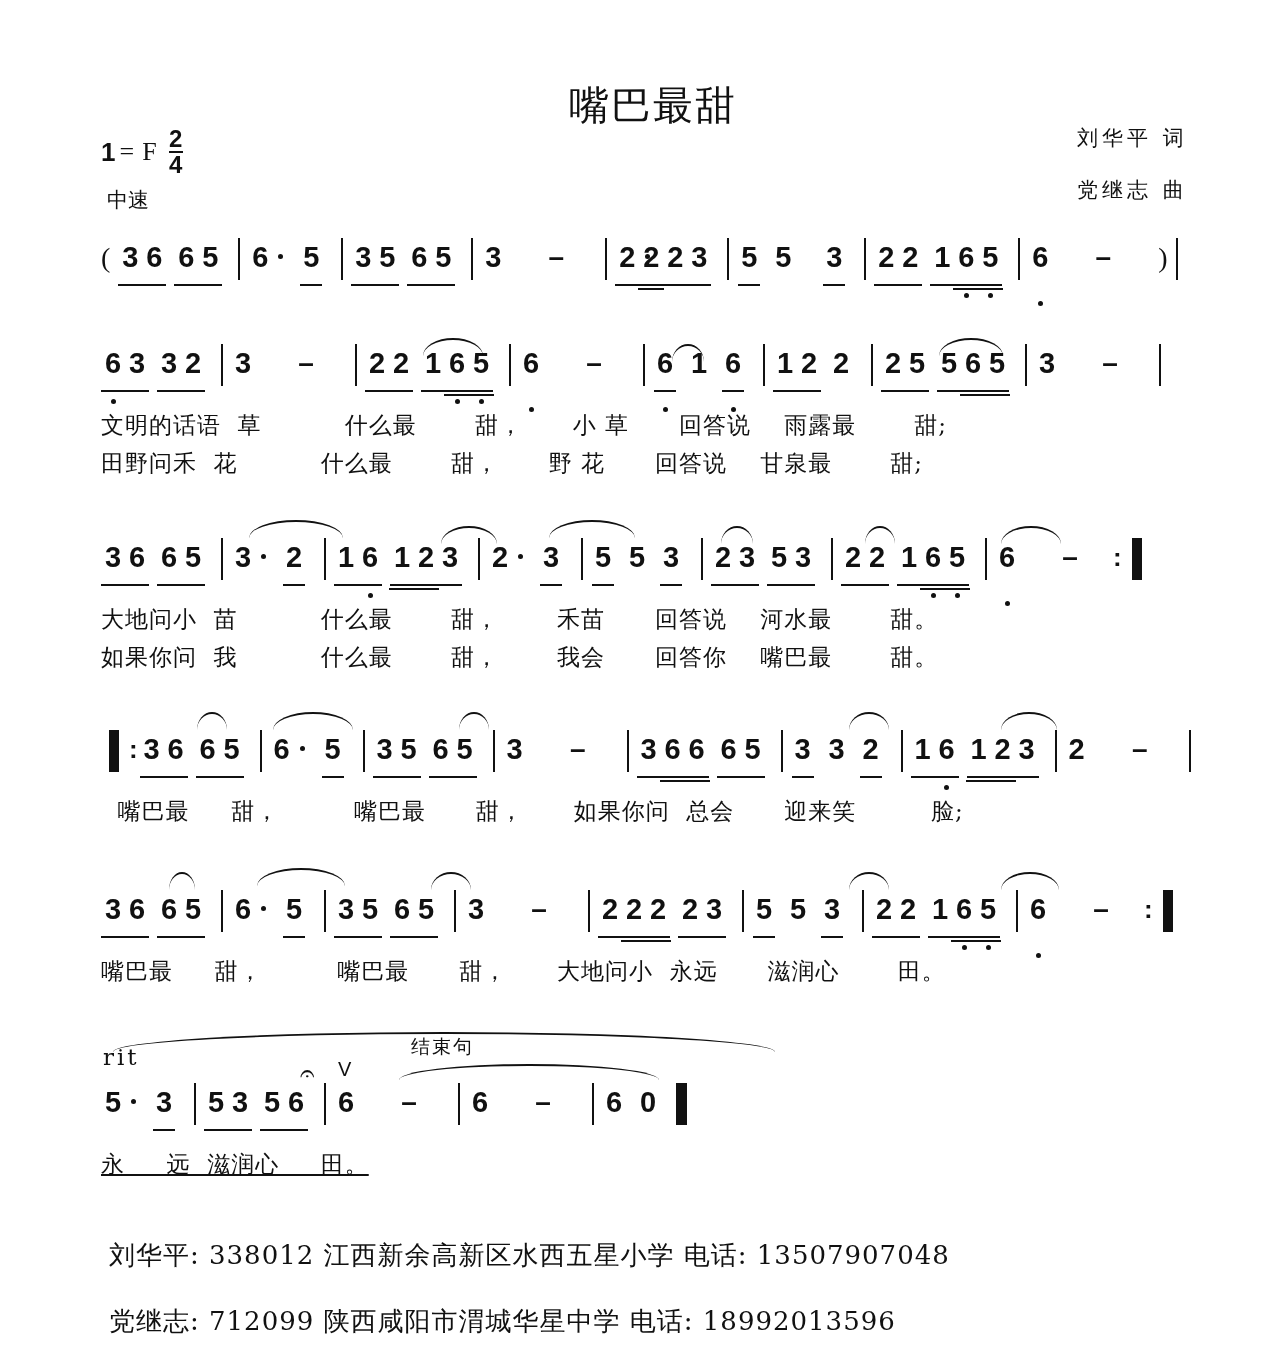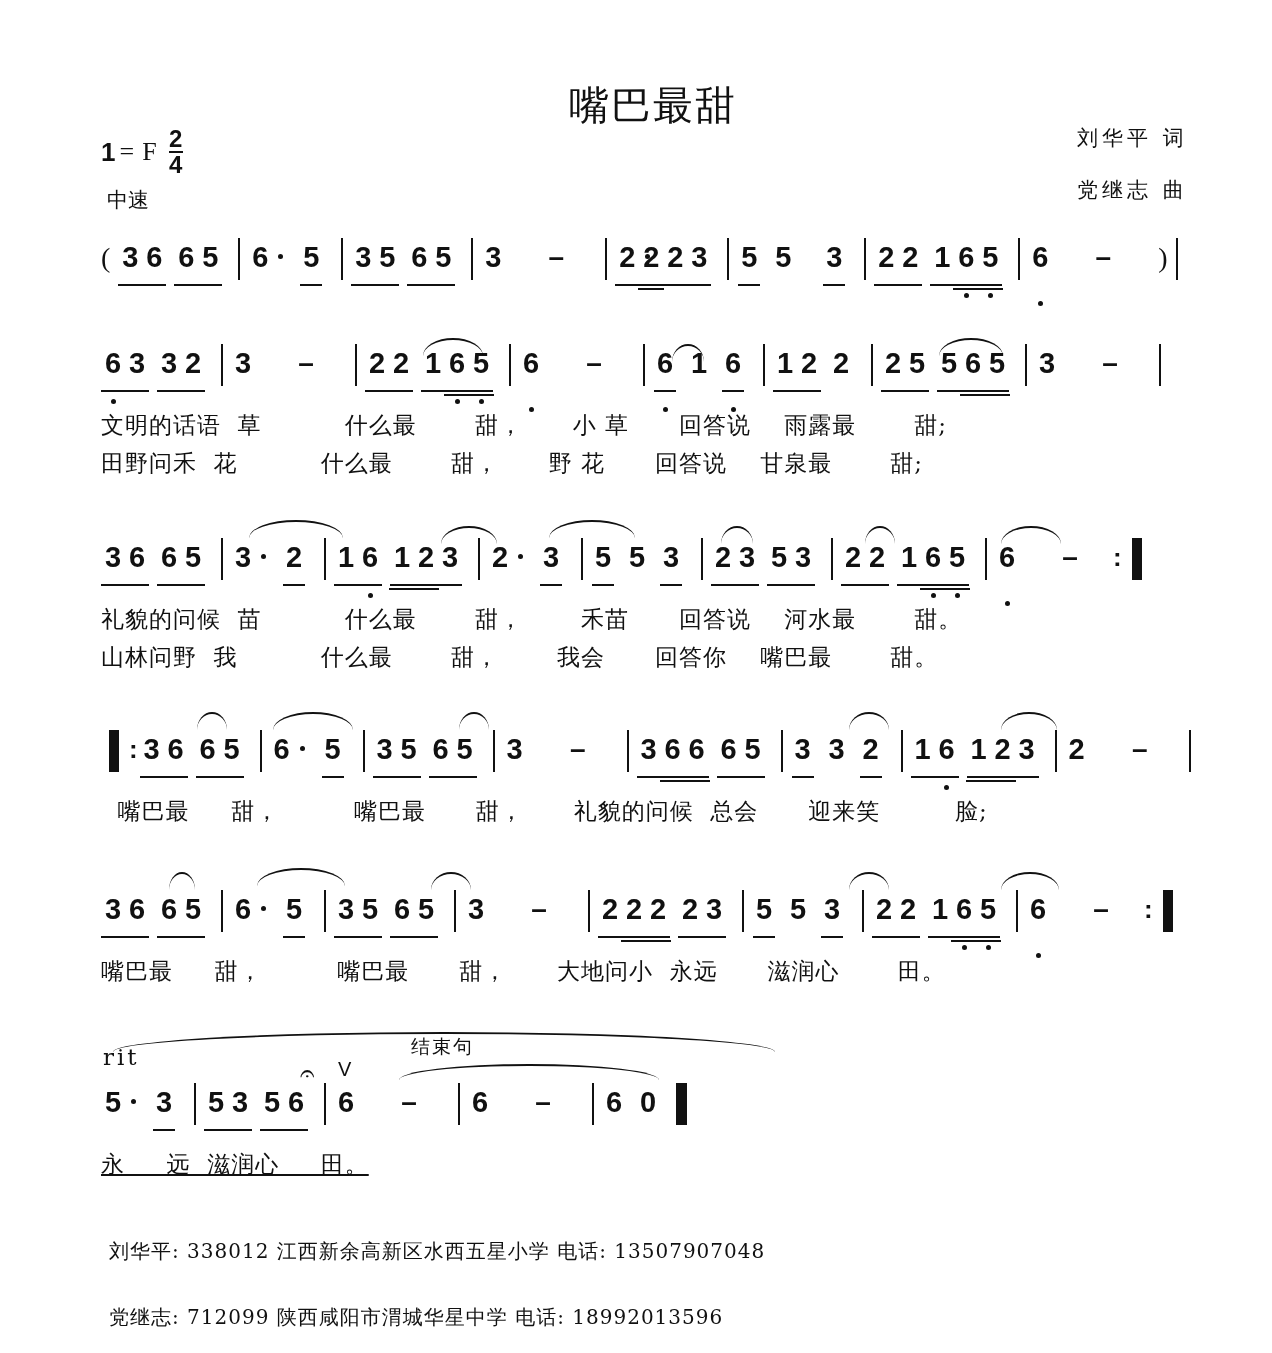--- a/index.html
+++ b/index.html
@@ -28,21 +28,21 @@
   .note .u2 { position: absolute; left: -2px; right: -2px; bottom: -14px; height: 2px; background: #111; }
   .note .low { position: absolute; left: 50%; bottom: -22px; width: 5px; height: 5px; margin-left: -2.5px; border-radius: 50%; background: #111; }
   .note .aug { position: absolute; right: -12px; top: 16px; width: 5px; height: 5px; border-radius: 50%; background: #111; }
   .note.single { padding-bottom: 8px; }
   .note.single.u1 { border-bottom: 2px solid #111; }
   .dash { font-family: "Liberation Sans", sans-serif; font-weight: bold; font-size: 28px; line-height: 38px; width: 22px; text-align: center; margin: 0 30px; }
   .lyric { left: 84px; font-size: 23px; white-space: pre; letter-spacing: 1px; }
   .slur { position: absolute; border-top: 2px solid #111; border-radius: 50% 50% 0 0 / 100% 100% 0 0; height: 16px; }
   .rit { left: 86px; top: 1044px; font-size: 23px; letter-spacing: 3px; }
   .end-label { left: 394px; top: 1034px; font-size: 19px; letter-spacing: 2px; }
-  .footer { left: 92px; font-size: 20px; letter-spacing: 1px; font-family: "DejaVu Serif", serif; }
+  .footer { left: 92px; font-size: 26px; letter-spacing: 1px; font-family: "DejaVu Serif", serif; }
   .fermata { position: absolute; left: 300px; top: 1058px; font-size: 26px; }
   .breath { position: absolute; left: 338px; top: 1058px; font-family: "Liberation Sans", sans-serif; font-size: 20px; }
 </style>
 </head>
 <body>
 
 <div class="abs title">嘴巴最甜</div>
 
 <div class="abs key">
   <span>1</span>
@@ -304,22 +304,22 @@
       <div class="measure">
         <span class="note single">6<span class="low"></span></span>
         <span style="width: 10px;"></span>
         <span class="dash">–</span>
       </div>
       <span style="display: flex;">
         <span class="colon">:</span>
         <span class="barline repend"></span>
       </span>
     </div>
-    <div class="abs lyric" style="top: 604px;">礼貌的问候  苗          什么最       甜，       禾苗      回答说    河水最       甜。</div>
-    <div class="abs lyric" style="top: 642px;">山林问野  我          什么最       甜，       我会      回答你    嘴巴最       甜。</div>
+    <div class="abs lyric" style="top: 604px;">大地问小  苗          什么最       甜，       禾苗      回答说    河水最       甜。</div>
+    <div class="abs lyric" style="top: 642px;">如果你问  我          什么最       甜，       我会      回答你    嘴巴最       甜。</div>
     <div class="abs row" style="top: 730px;">
       <span style="display: flex;">
         <span class="barline repstart"></span>
         <span class="colon">:</span>
       </span>
       <div class="measure">
         <span class="grp u1">
           <span class="note">3</span>
           <span class="note">6</span>
         </span>
@@ -394,21 +394,21 @@
         <span style="width: 8px;"></span>
       </div>
       <span class="barline"></span>
       <div class="measure">
         <span class="note single">2</span>
         <span style="width: 10px;"></span>
         <span class="dash">–</span>
       </div>
       <span class="barline"></span>
     </div>
-    <div class="abs lyric" style="top: 796px;">  嘴巴最     甜，         嘴巴最      甜，      礼貌的问候  总会      迎来笑         脸;</div>
+    <div class="abs lyric" style="top: 796px;">  嘴巴最     甜，         嘴巴最      甜，      如果你问  总会      迎来笑         脸;</div>
     <div class="abs row" style="top: 890px;">
       <div class="measure">
         <span class="grp u1">
           <span class="note">3</span>
           <span class="note">6</span>
         </span>
         <span style="width: 8px;"></span>
         <span class="grp u1">
           <span class="note">6</span>
           <span class="note">5</span>

